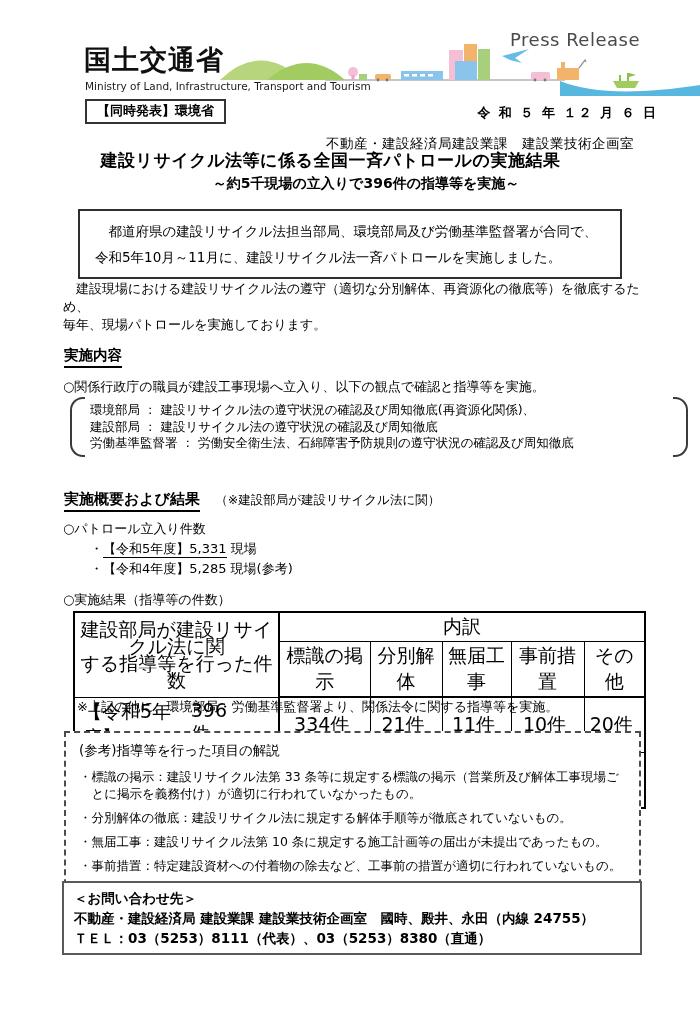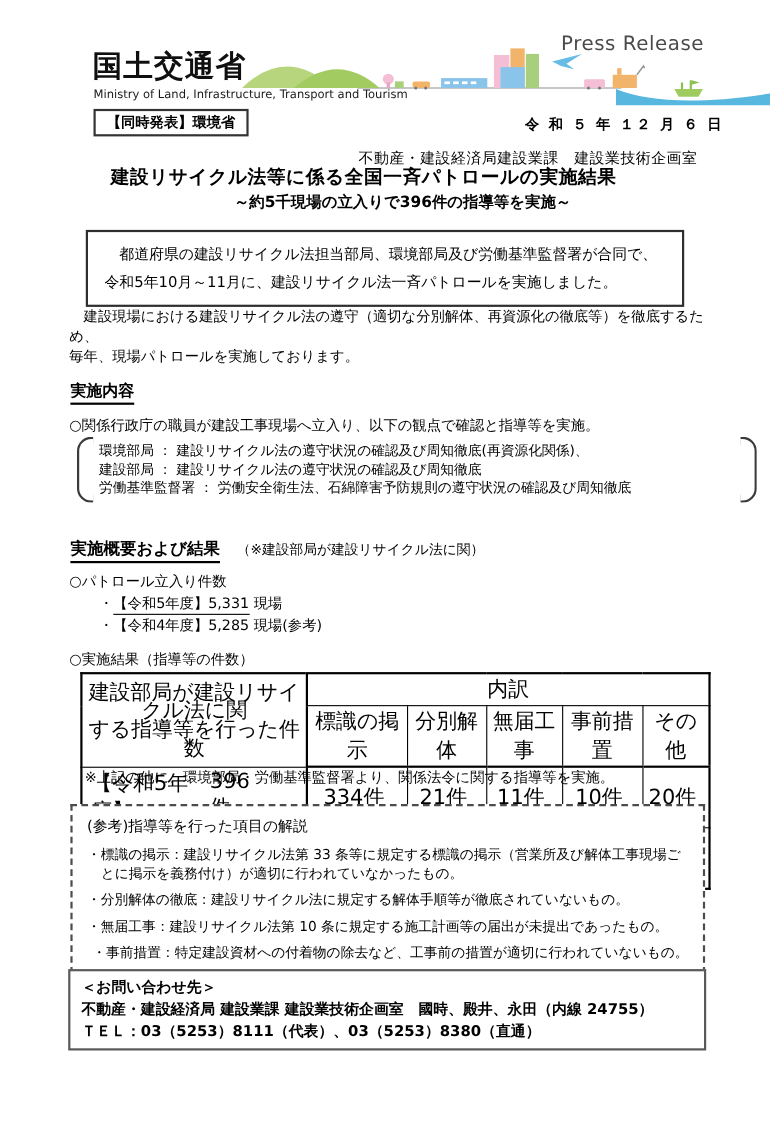--- a/index.html
+++ b/index.html
@@ -204,21 +204,21 @@
   </tbody>
     </table>
 
   <div class="table-note">※上記の他に、環境部局・労働基準監督署より、関係法令に関する指導等を実施。</div>
 
   <div class="ref-box">
     <div class="ref-title">(参考)指導等を行った項目の解説</div>
     <div class="ref-item">・標識の掲示：建設リサイクル法第 33 条等に規定する標識の掲示（営業所及び解体工事現場ごとに掲示を義務付け）が適切に行われていなかったもの。</div>
     <div class="ref-item">・分別解体の徹底：建設リサイクル法に規定する解体手順等が徹底されていないもの。</div>
     <div class="ref-item">・無届工事：建設リサイクル法第 10 条に規定する施工計画等の届出が未提出であったもの。</div>
-    <div class="ref-item" style="margin-bottom:13px;text-align:right;">・事前措置：特定建設資材への付着物の除去など、工事前の措置が適切に行われていないもの。</div>
+    <div class="ref-item" style="margin-bottom:13px;">・事前措置：特定建設資材への付着物の除去など、工事前の措置が適切に行われていないもの。</div>
   </div>
 
   <div class="contact-box">
     <div>＜お問い合わせ先＞</div>
     <div>不動産・建設経済局 建設業課 建設業技術企画室　國時、殿井、永田（内線 24755）</div>
     <div>ＴＥＬ：03（5253）8111（代表）、03（5253）8380（直通）</div>
   </div>
 
 </div>
 

